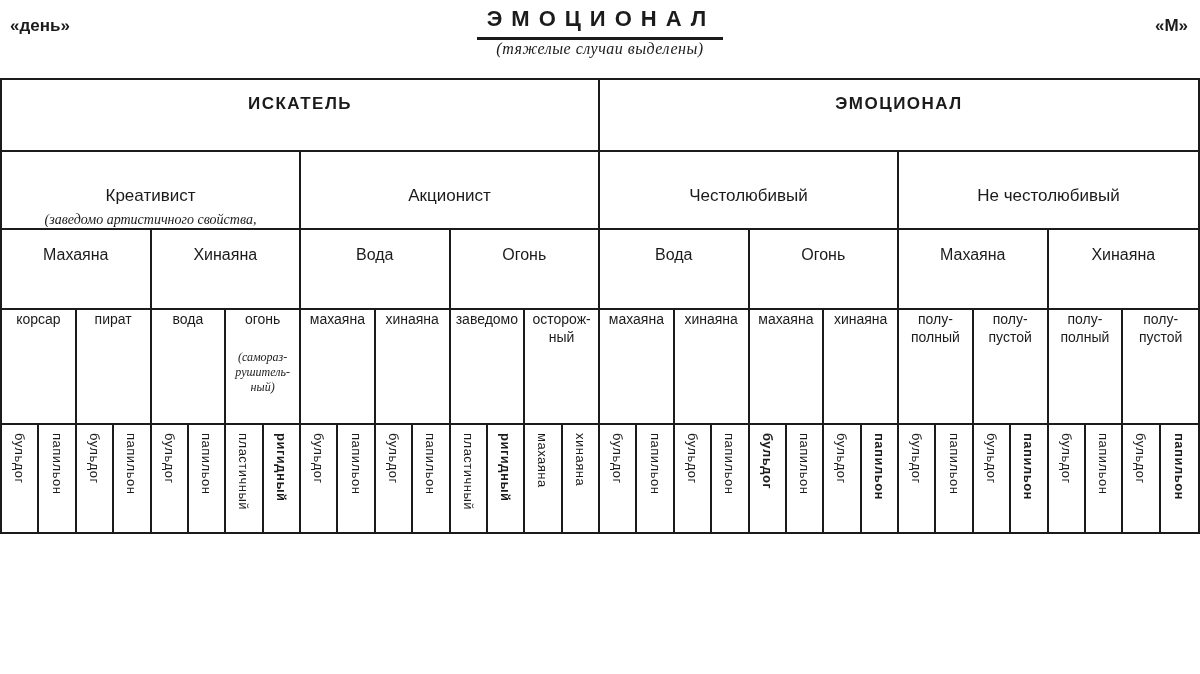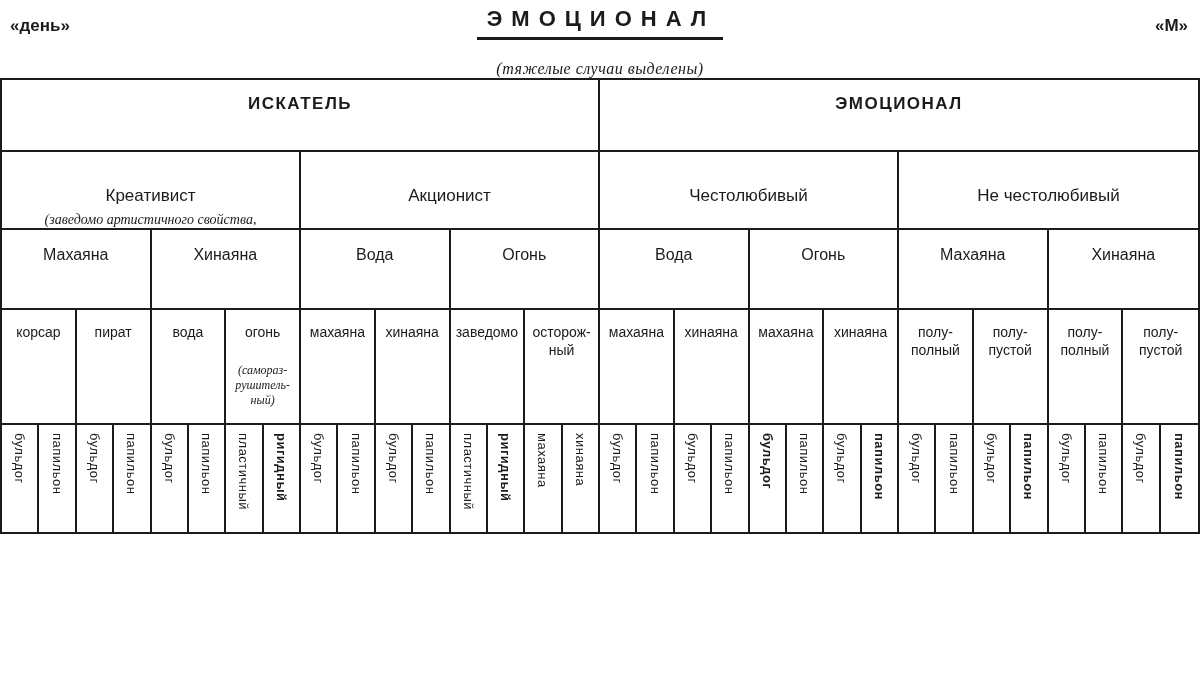--- a/index.html
+++ b/index.html
@@ -10,36 +10,36 @@
   
   .page-header { position:relative; height:78px; }
   .corner { position:absolute; top:16px; font-weight:700; font-size:17px; }
   .corner.left  { left:10px; }
   .corner.right { right:12px; }
   .title-wrap { text-align:center; padding-top:6px; }
   .page-title { display:inline-block; font-weight:700; font-size:22px;
                 letter-spacing:9px; padding:0 8px 5px 10px;
                 border-bottom:3px solid #1b1b1b; }
   .page-subtitle { font-family:"Liberation Serif", serif; font-style:italic;
-                   font-size:16px; margin-top:20px; letter-spacing:0.5px; }
+                   font-size:16px; margin-top:0; letter-spacing:0.5px; }
 
   
   .grid { display:grid; width:1200px; height:456px;
           grid-template-columns:repeat(32, 1fr);
           grid-template-rows:72px 78px 80px 115px 1fr;
           border:2px solid #1b1b1b; background:#fff; }
   .c { border-right:2px solid #1b1b1b; border-bottom:2px solid #1b1b1b;
        display:flex; flex-direction:column; align-items:center;
        overflow:hidden; text-align:center; }
   .lc { border-right:none; }
   .r1 { grid-column:span 16; padding-top:14px; font-weight:700;
         font-size:17px; letter-spacing:1.5px; }
   .r2 { grid-column:span 8; padding-top:33px; font-size:17px; }
   .r3 { grid-column:span 4; padding-top:16px; font-size:16px; }
-  .r4 { grid-column:span 2; padding-top:13px; font-size:14px; }
+  .r4 { grid-column:span 2; font-size:14px; }
   .r5 { grid-column:span 1; border-bottom:none; padding-top:8px; }
   .lbl { white-space:pre-line; line-height:1.3; }
   .note { font-family:"Liberation Serif", serif; font-style:italic;
           white-space:pre-line; line-height:1.25; }
   .r2 .note { font-size:14px; margin-top:4px; }
   .r4 .note { font-size:12px; margin-top:22px; }
   .v { writing-mode:vertical-rl; font-size:13px; letter-spacing:0.5px; }
   .bold .v { font-weight:700; }
 </style>
 </head>

